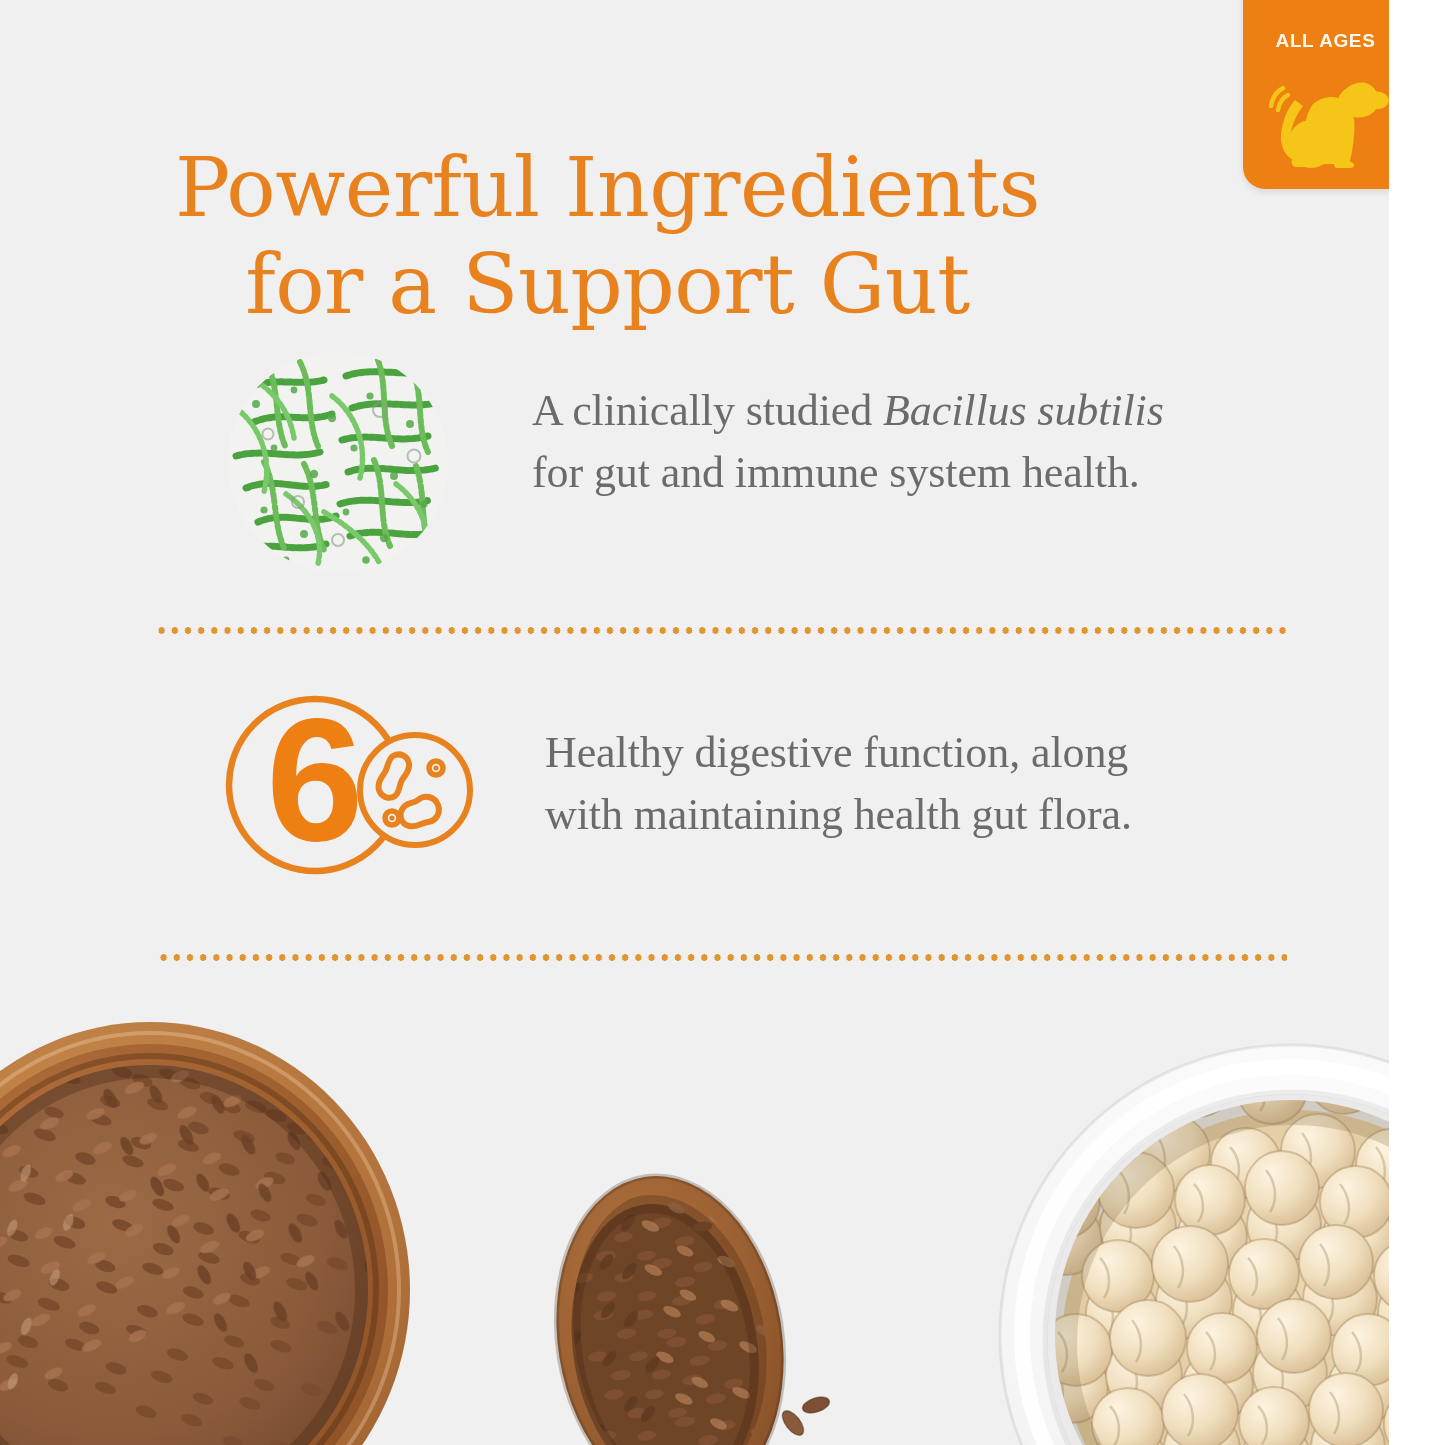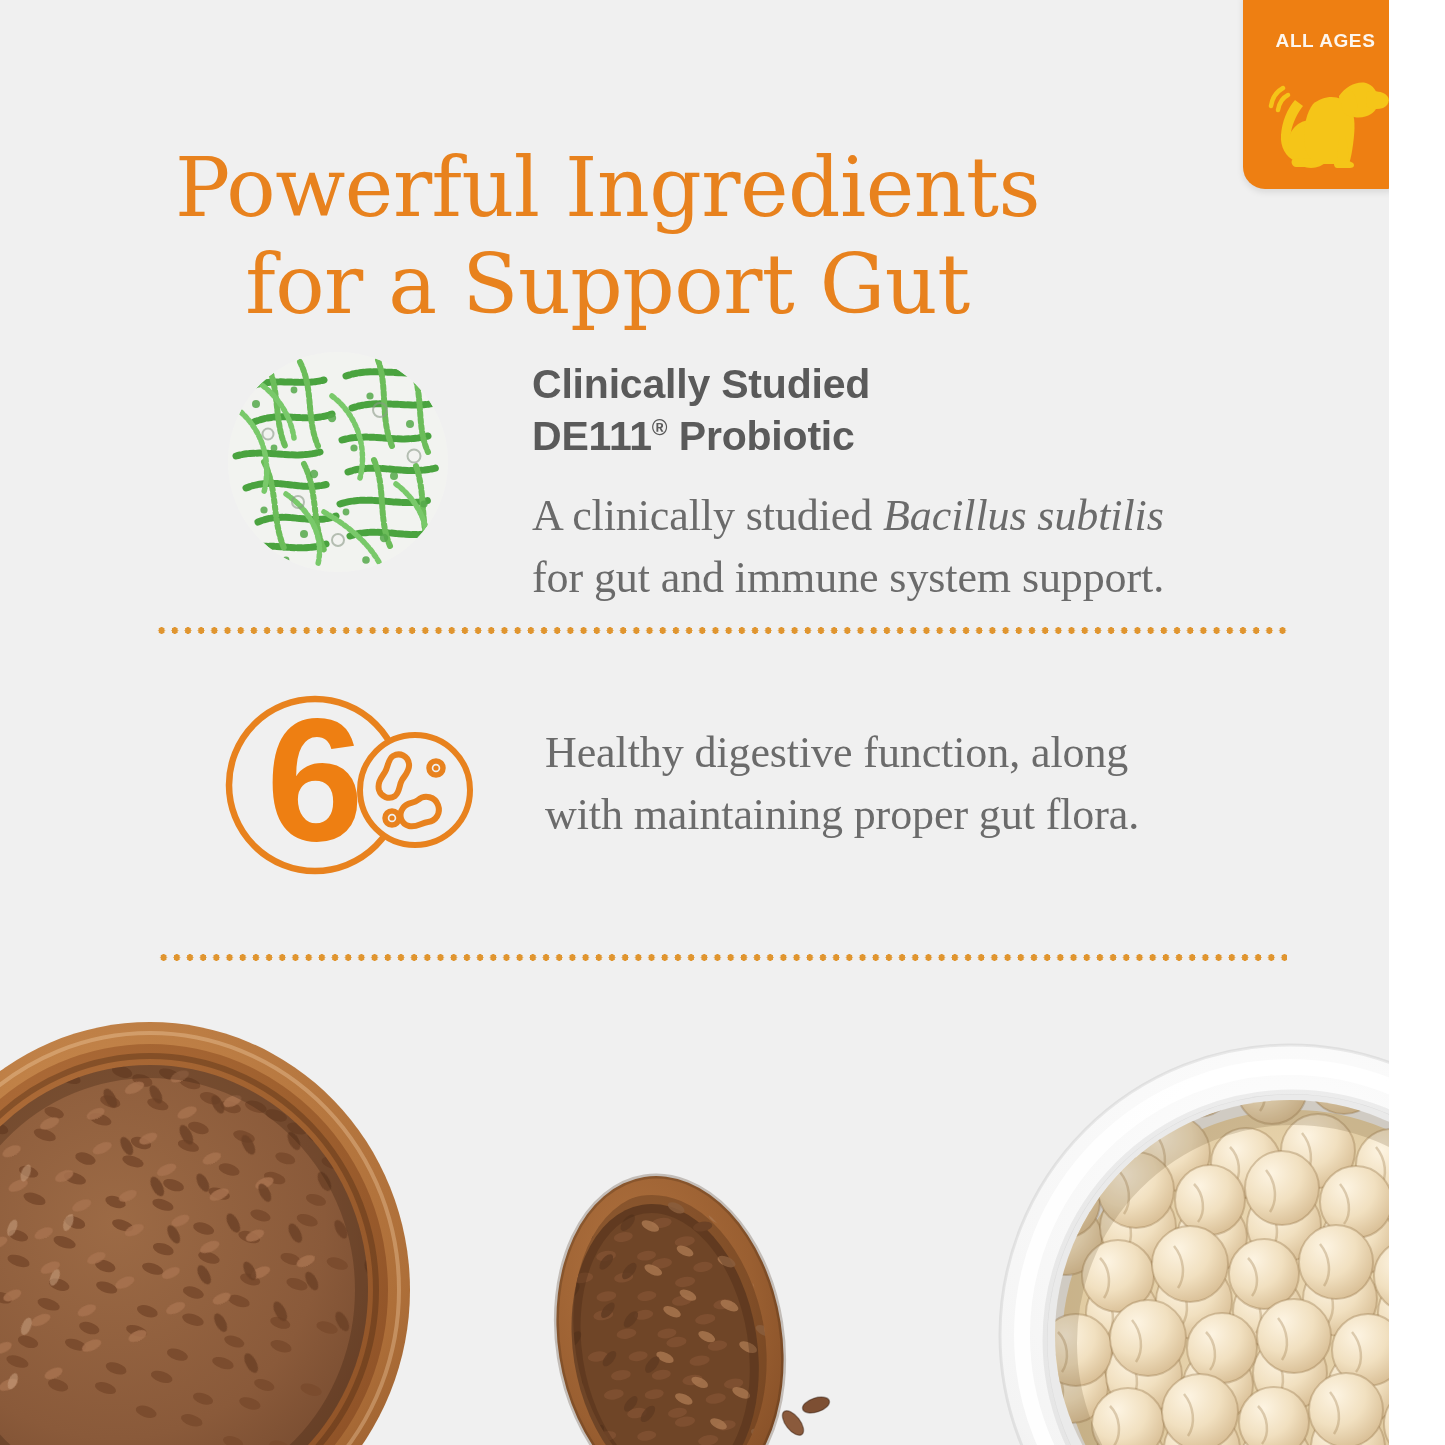--- a/index.html
+++ b/index.html
@@ -283,27 +283,23 @@
                 <circle cx="70" cy="150" r="6"></circle>
               <circle cx="186" cy="104" r="6.5"></circle>
                 <circle cx="110" cy="188" r="6"></circle>
               <circle cx="40" cy="82" r="5.5"></circle>
             </g>
           </g>
         </svg>
       </div>
     </div>
     <div class="feature-body">
-      <div class="feature-title">
-        <span>Clinically Studied</span><br>
-        <span>DE111</span><span class="sup">®</span><span> Probiotic</span>
-      </div>
       <p class="feature-desc">
         <span>A clinically studied </span><span class="ital">Bacillus subtilis</span><br>
-        <span>for gut and immune system support.</span>
+        <span>for gut and immune system health.</span>
       </p>
     </div>
   </div>
 
   <div class="feature" id="feature-blend">
     <div class="feature-icon">
       <div class="six-icon">
         <svg viewBox="0 0 255 190" width="255" height="190" aria-hidden="true">
 
           <circle cx="93" cy="95" r="86" fill="none" stroke="#e8821e" stroke-width="6.5"></circle>
@@ -327,21 +323,21 @@
           <g fill="#e8821e">
             <circle cx="214" cy="78" r="2.6"></circle>
             <circle cx="170" cy="128" r="2.6"></circle>
           </g>
         </svg>
       </div>
     </div>
     <div class="feature-body">
       <p class="feature-desc">
         <span>Healthy digestive function, along</span><br>
-        <span>with maintaining proper gut flora.</span>
+        <span>with maintaining health gut flora.</span>
       </p>
     </div>
   </div>
 
   <div class="divider" id="divider-1">
       <i></i>
     </div>
   <div class="divider" id="divider-2">
       <i></i>
     </div>

